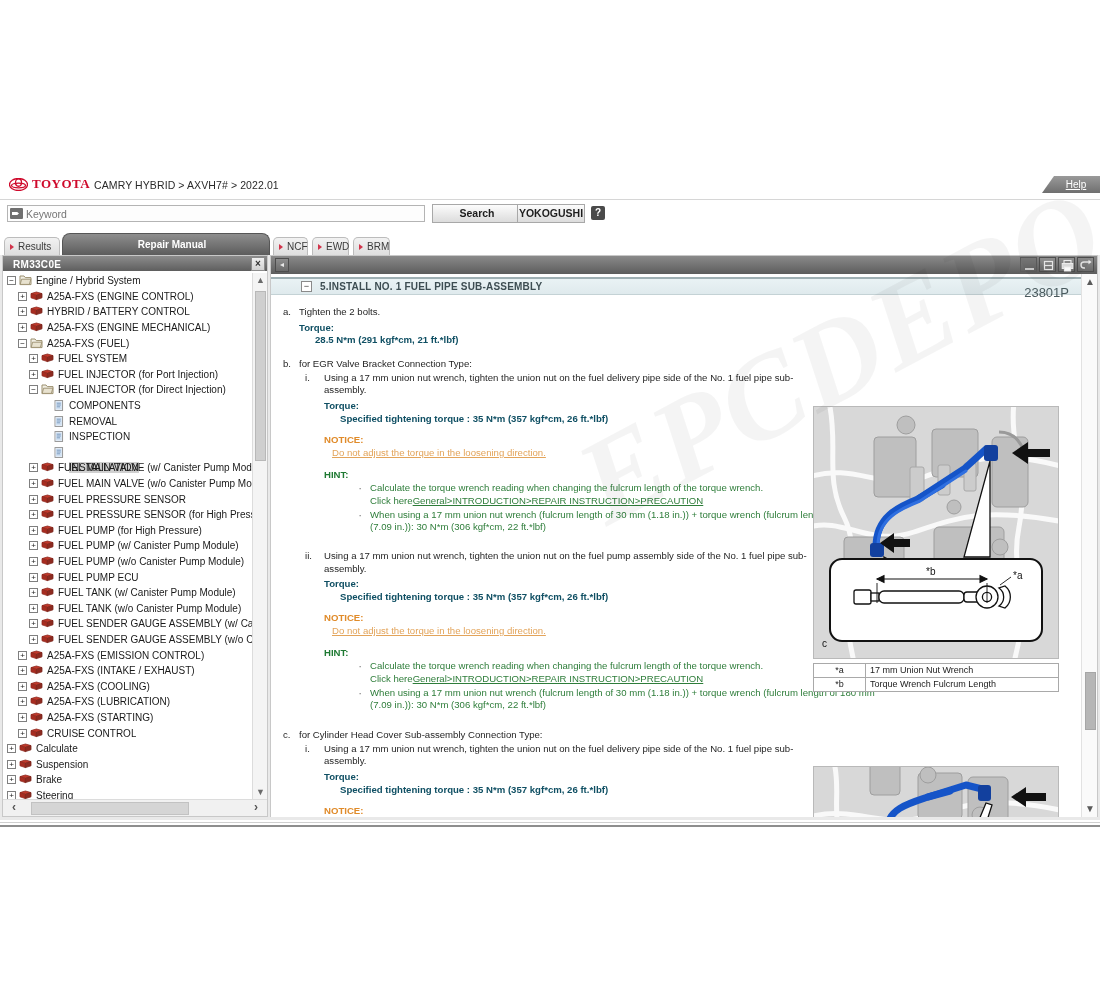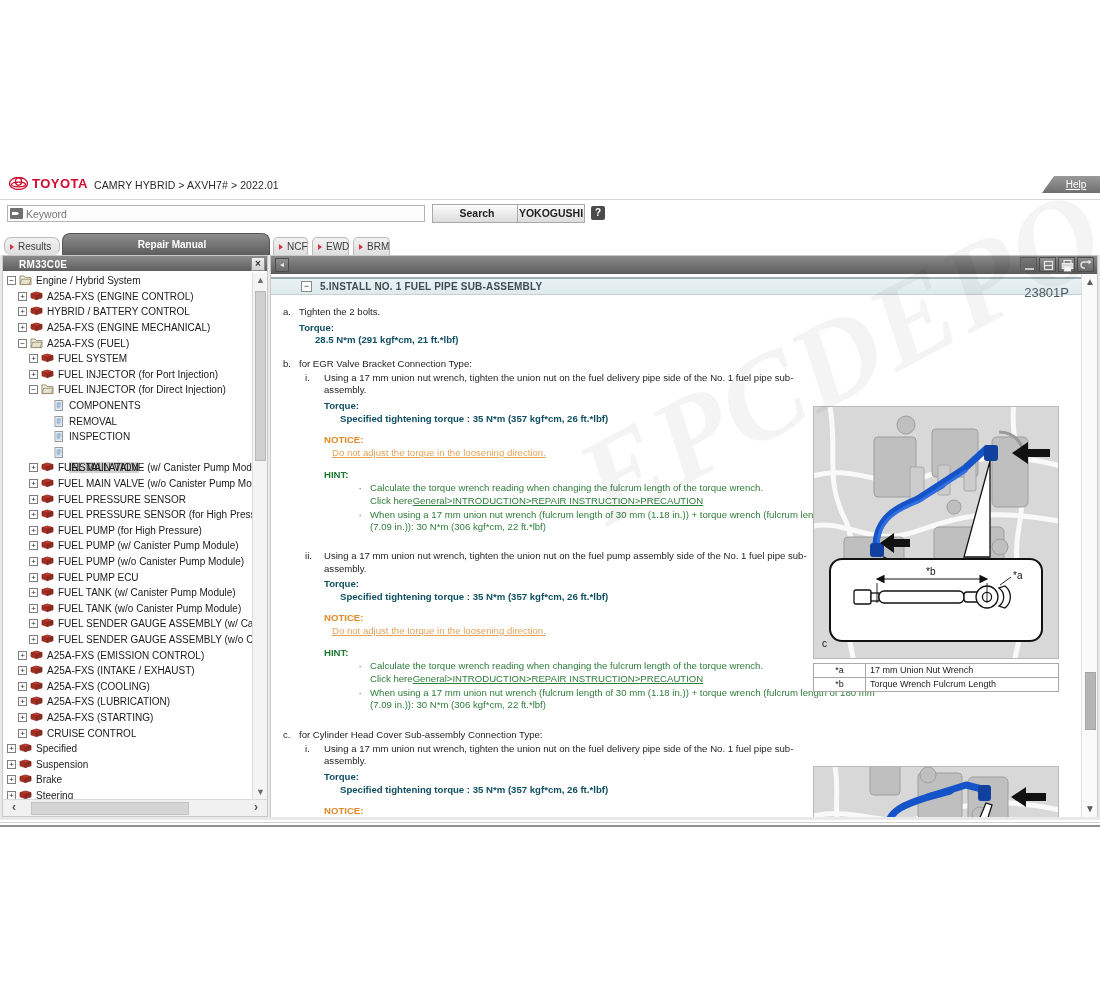--- a/index.html
+++ b/index.html
@@ -44,21 +44,21 @@
     display: flex; align-items: center; gap: 4px;
   }
   .toyota-mark {
     width: 19px; height: 13px;
     position: relative;
   }
   .toyota-mark svg { display:block; }
   .toyota-word {
     font-size: 13px; font-weight: 700;
     color: #cf0a2c; letter-spacing: 0.5px;
-    font-family: Liberation Sans, sans-serif;
+    font-family: Liberation Serif, serif;
   }
   .breadcrumb {
     position: absolute; left: 94px; top: 7px;
     font-size: 10.5px; color: #2a2a2a;
     letter-spacing: 0.1px;
   }
   .help-tab {
     position: absolute; right: 0; top: 176px;
     width: 58px; height: 17px;
     background: linear-gradient(to bottom, #9a9a9a, #6f6f6f);
@@ -153,21 +153,21 @@
     color: #ffffff;
     border: 1px solid #565656;
     border-bottom: none;
     text-align: center;
     padding-left: 12px;
     top: 0; height: 22px; line-height: 22px;
     font-weight: 700;
     border-radius: 8px 8px 0 0;
   }
   .tab.active::before { display: none; }
-  #tab-results   { left: 4px;   width: 56px; border-radius: 7px; }
+  #tab-results   { left: 4px;   width: 56px; }
   #tab-repair    { left: 62px;  width: 208px; }
   #tab-ncf       { left: 273px; width: 35px; }
   #tab-ewd       { left: 312px; width: 37px; }
   #tab-brm       { left: 353px; width: 37px; }
 
   
   .mainframe {
     position: absolute; left: 0; top: 255px;
     width: 1100px; height: 565px;
     background: #e9e9e9;
@@ -178,21 +178,21 @@
     position: absolute; left: 2px; top: 0px;
     width: 266px; height: 562px;
     background: #ffffff;
     border: 1px solid #c8c8c8;
   }
   .tree-header {
     height: 15px;
     background: linear-gradient(to bottom,#8c8c8c,#5e5e5e);
     color: #ffffff;
     font-size: 10px; font-weight: 700;
-    line-height: 17px; padding-left: 16px;
+    line-height: 17px; padding-left: 10px;
     position: relative;
     letter-spacing: .3px;
   }
   .tree-close {
     position: absolute; right: 2px; top: 1px;
     width: 14px; height: 14px;
     background: linear-gradient(to bottom,#f0f0f0,#d2d2d2);
     border: 1px solid #8b8b8b;
     color: #333; font-size: 10px; font-weight: 700;
     text-align: center; line-height: 12px;
@@ -738,21 +738,21 @@
               </svg></span>
             <span class="lbl">CRUISE CONTROL</span>
           </div>
           <div class="node" style="padding-left: 4px;">
             <span class="expander">+</span>
             <span class="ic"><svg width="13" height="11" viewBox="0 0 13 11">
                 <path d="M1 2.6 L6.4 1 L12 2.6 L6.4 4.4 Z" fill="#c0392b" stroke="#8e2a20" stroke-width="0.8"></path>
                 <path d="M1 2.6 v4.2 L6.4 8.6 V4.4 Z" fill="#a82c20" stroke="#8e2a20" stroke-width="0.8"></path>
                 <path d="M12 2.6 v4.2 L6.4 8.6 V4.4 Z" fill="#8e2a20" stroke="#7a241b" stroke-width="0.8"></path>
               </svg></span>
-            <span class="lbl">Specified</span>
+            <span class="lbl">Calculate</span>
           </div>
           <div class="node" style="padding-left: 4px;">
             <span class="expander">+</span>
             <span class="ic"><svg width="13" height="11" viewBox="0 0 13 11">
                 <path d="M1 2.6 L6.4 1 L12 2.6 L6.4 4.4 Z" fill="#c0392b" stroke="#8e2a20" stroke-width="0.8"></path>
                 <path d="M1 2.6 v4.2 L6.4 8.6 V4.4 Z" fill="#a82c20" stroke="#8e2a20" stroke-width="0.8"></path>
                 <path d="M12 2.6 v4.2 L6.4 8.6 V4.4 Z" fill="#8e2a20" stroke="#7a241b" stroke-width="0.8"></path>
               </svg></span>
             <span class="lbl">Suspension</span>
           </div>

